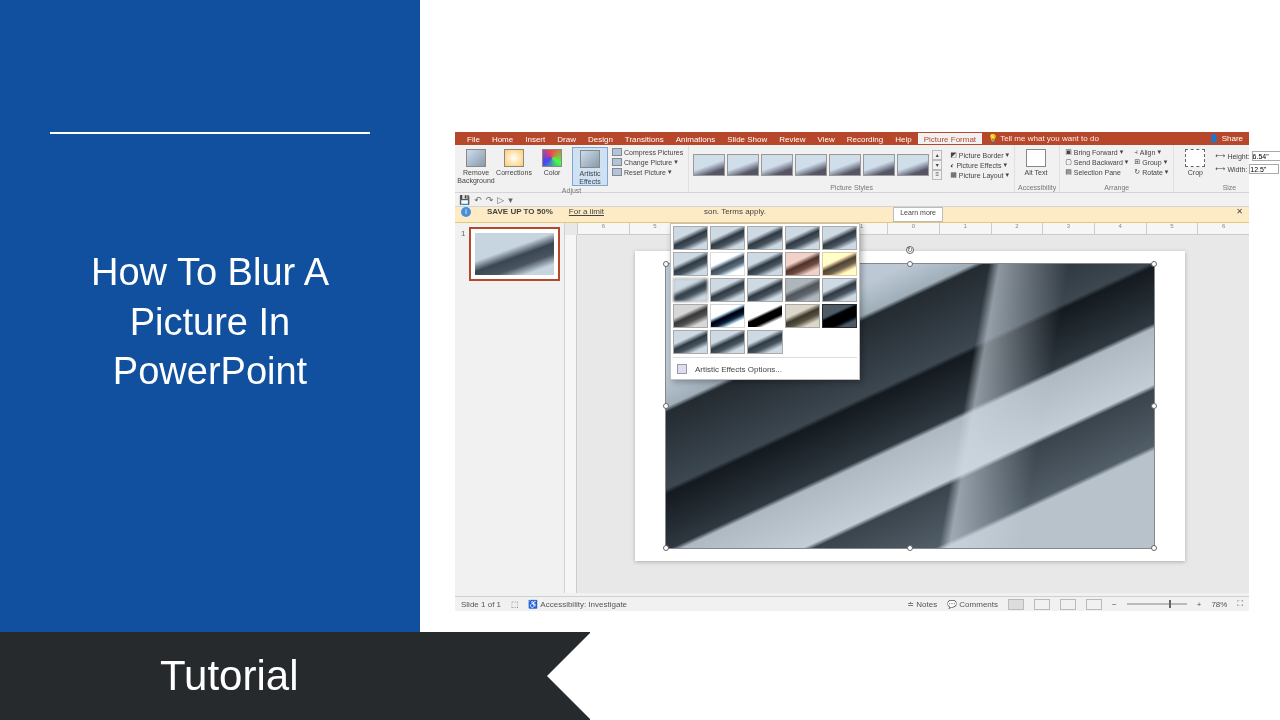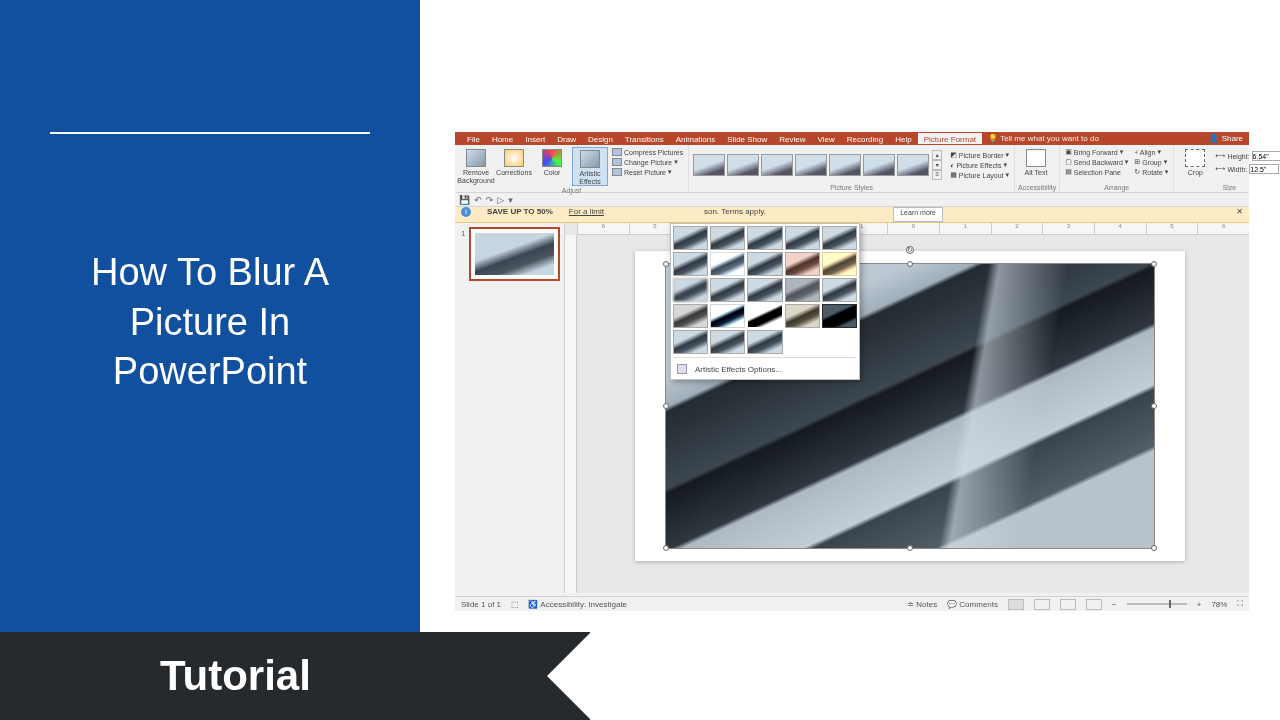--- a/index.html
+++ b/index.html
@@ -1,21 +1,21 @@
 <!DOCTYPE html>
 <html><head>
 <meta charset="utf-8">
 <style>
 * { margin: 0; padding: 0; box-sizing: border-box; font-family: 'Segoe UI', Arial, sans-serif; }
 body { width: 1280px; height: 720px; background: #fff; position: relative; overflow: hidden; }
 .left-panel { position: absolute; left: 0; top: 0; width: 420px; height: 720px; background: #10509e; color: #fff; padding: 40px 30px; }
 .left-panel h1 { font-size: 52px; font-weight: 700; text-align: center; line-height: 1.2; }
 .divider { border: none; border-top: 2px solid #fff; margin: 30px 20px; }
 .left-panel h2 { font-size: 38px; font-weight: 400; text-align: center; line-height: 1.3; margin-top: 114px; }
-.tutorial-banner { position: absolute; left: 0; bottom: 0; width: 590px; height: 88px; background: #262a2d; color: #fff; font-size: 42px; font-weight: 700; display: flex; align-items: center; padding-left: 160px; }
+.tutorial-banner { position: absolute; left: 0; bottom: 0; width: 590px; height: 88px; background: #262a2d; color: #fff; font-size: 42px; font-weight: 400; display: flex; align-items: center; padding-left: 160px; }
 .tutorial-banner::after { content: ''; position: absolute; right: -1px; top: 0; border-top: 44px solid transparent; border-bottom: 44px solid transparent; border-right: 44px solid #fff; }
 
 .app-window { position: absolute; left: 455px; top: 132px; width: 794px; height: 479px; background: #f1f1f1; font-size: 8px; color: #444; }
 
 .titlebar { height: 13px; background: #b7472a; display: flex; align-items: center; color: #fff; padding: 0 6px; }
 .titlebar .tab { padding: 2px 6px 0; font-size: 8px; cursor: pointer; }
 .titlebar .tab.active { background: #f1f1f1; color: #b7472a; }
 .titlebar .tellme { margin-left: 6px; opacity: 0.9; }
 .titlebar .spacer { flex: 1; }
 .titlebar .share { font-size: 8px; }

